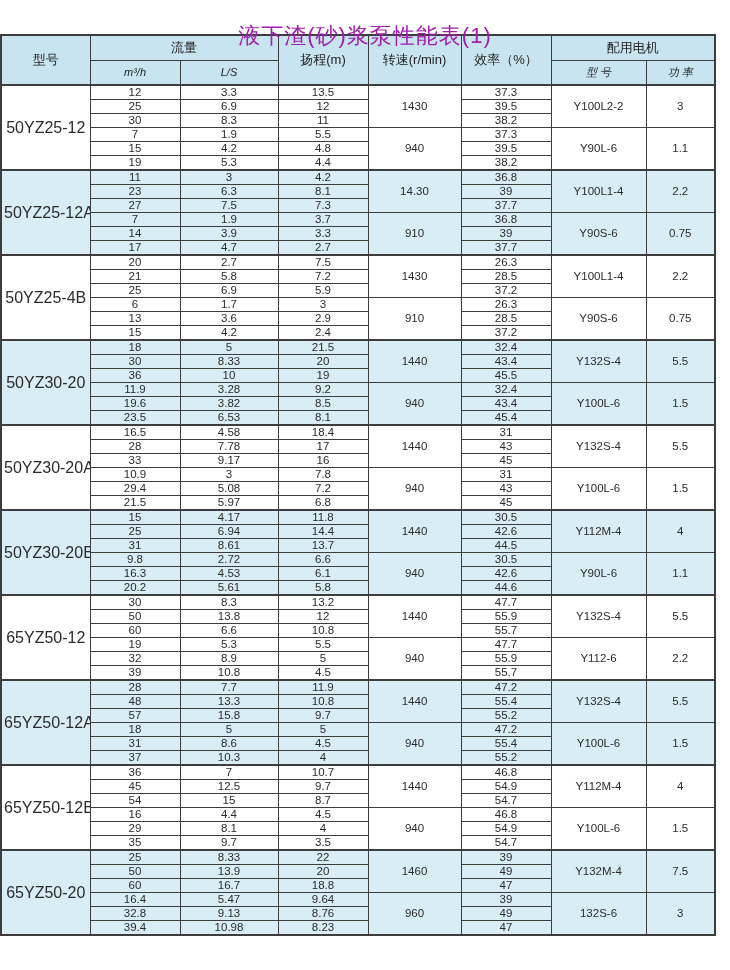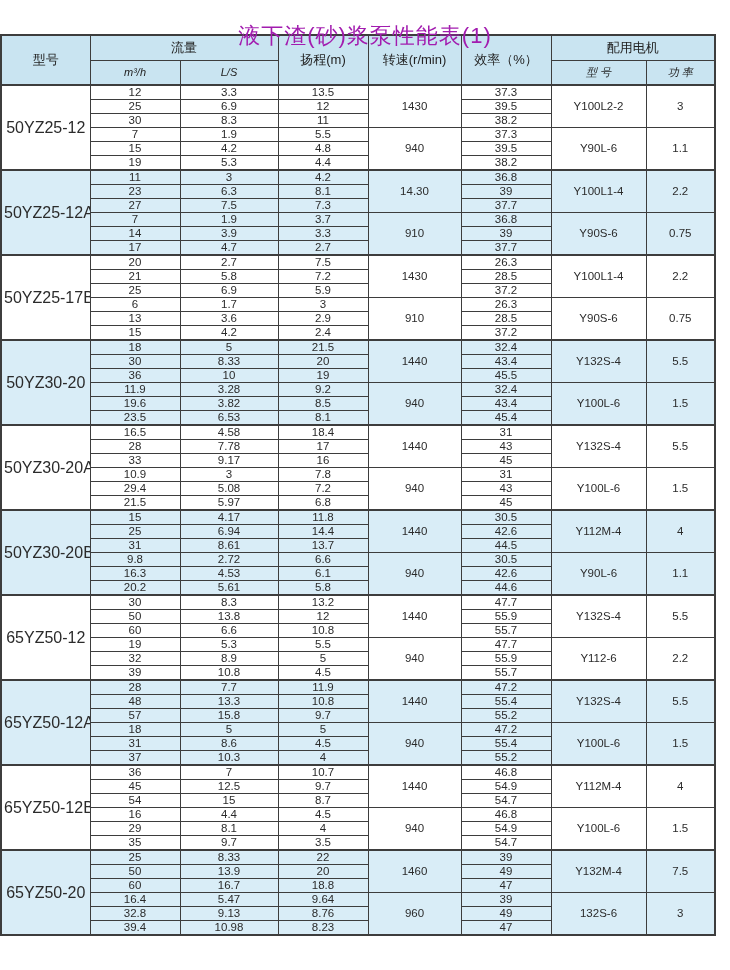--- a/index.html
+++ b/index.html
@@ -165,21 +165,21 @@
         <td>3.3</td>
         <td>39</td>
       </tr>
       <tr class="shaded">
         <td>17</td>
         <td>4.7</td>
         <td>2.7</td>
         <td>37.7</td>
       </tr>
       <tr class="block-start">
-        <td rowspan="6" class="model">50YZ25-17B</td>
+        <td rowspan="6" class="model">50YZ25-4B</td>
         <td>20</td>
         <td>2.7</td>
         <td>7.5</td>
         <td rowspan="3">1430</td>
         <td>26.3</td>
         <td rowspan="3">Y100L1-4</td>
         <td rowspan="3">2.2</td>
       </tr>
       <tr>
         <td>21</td>

